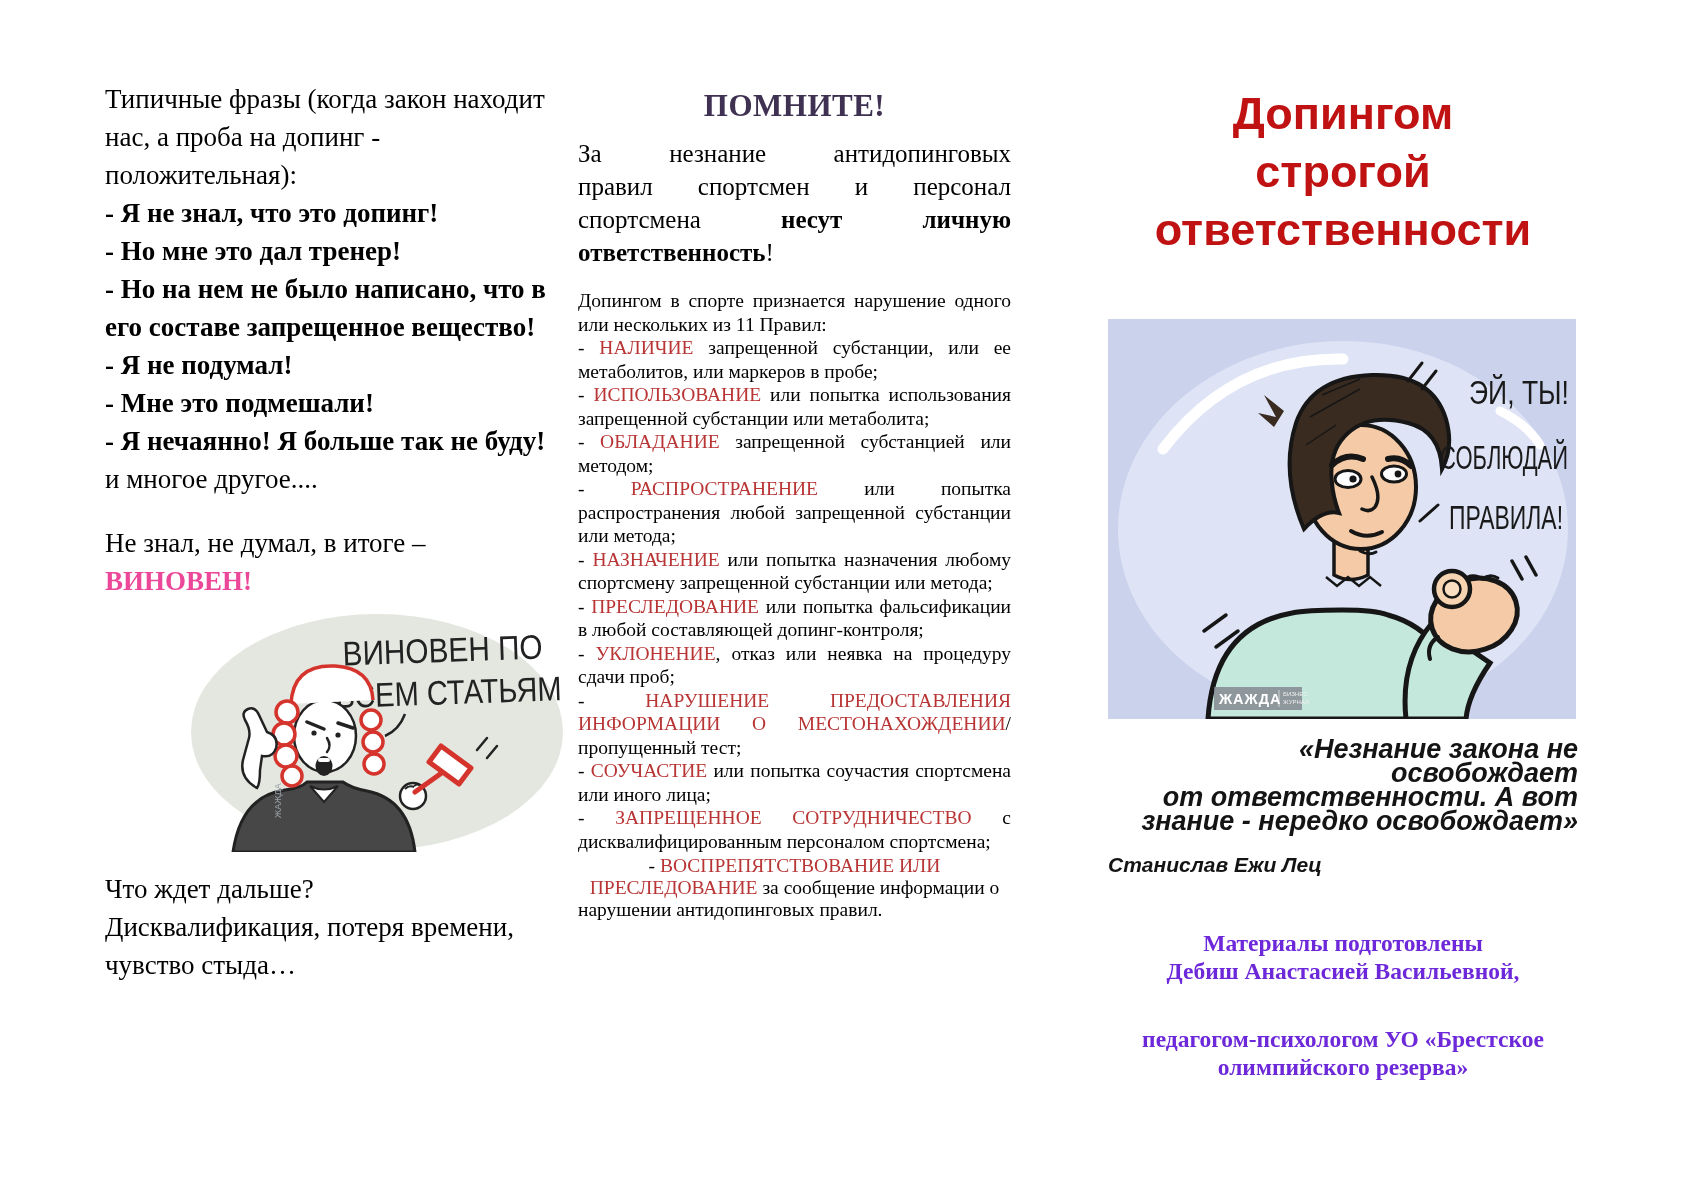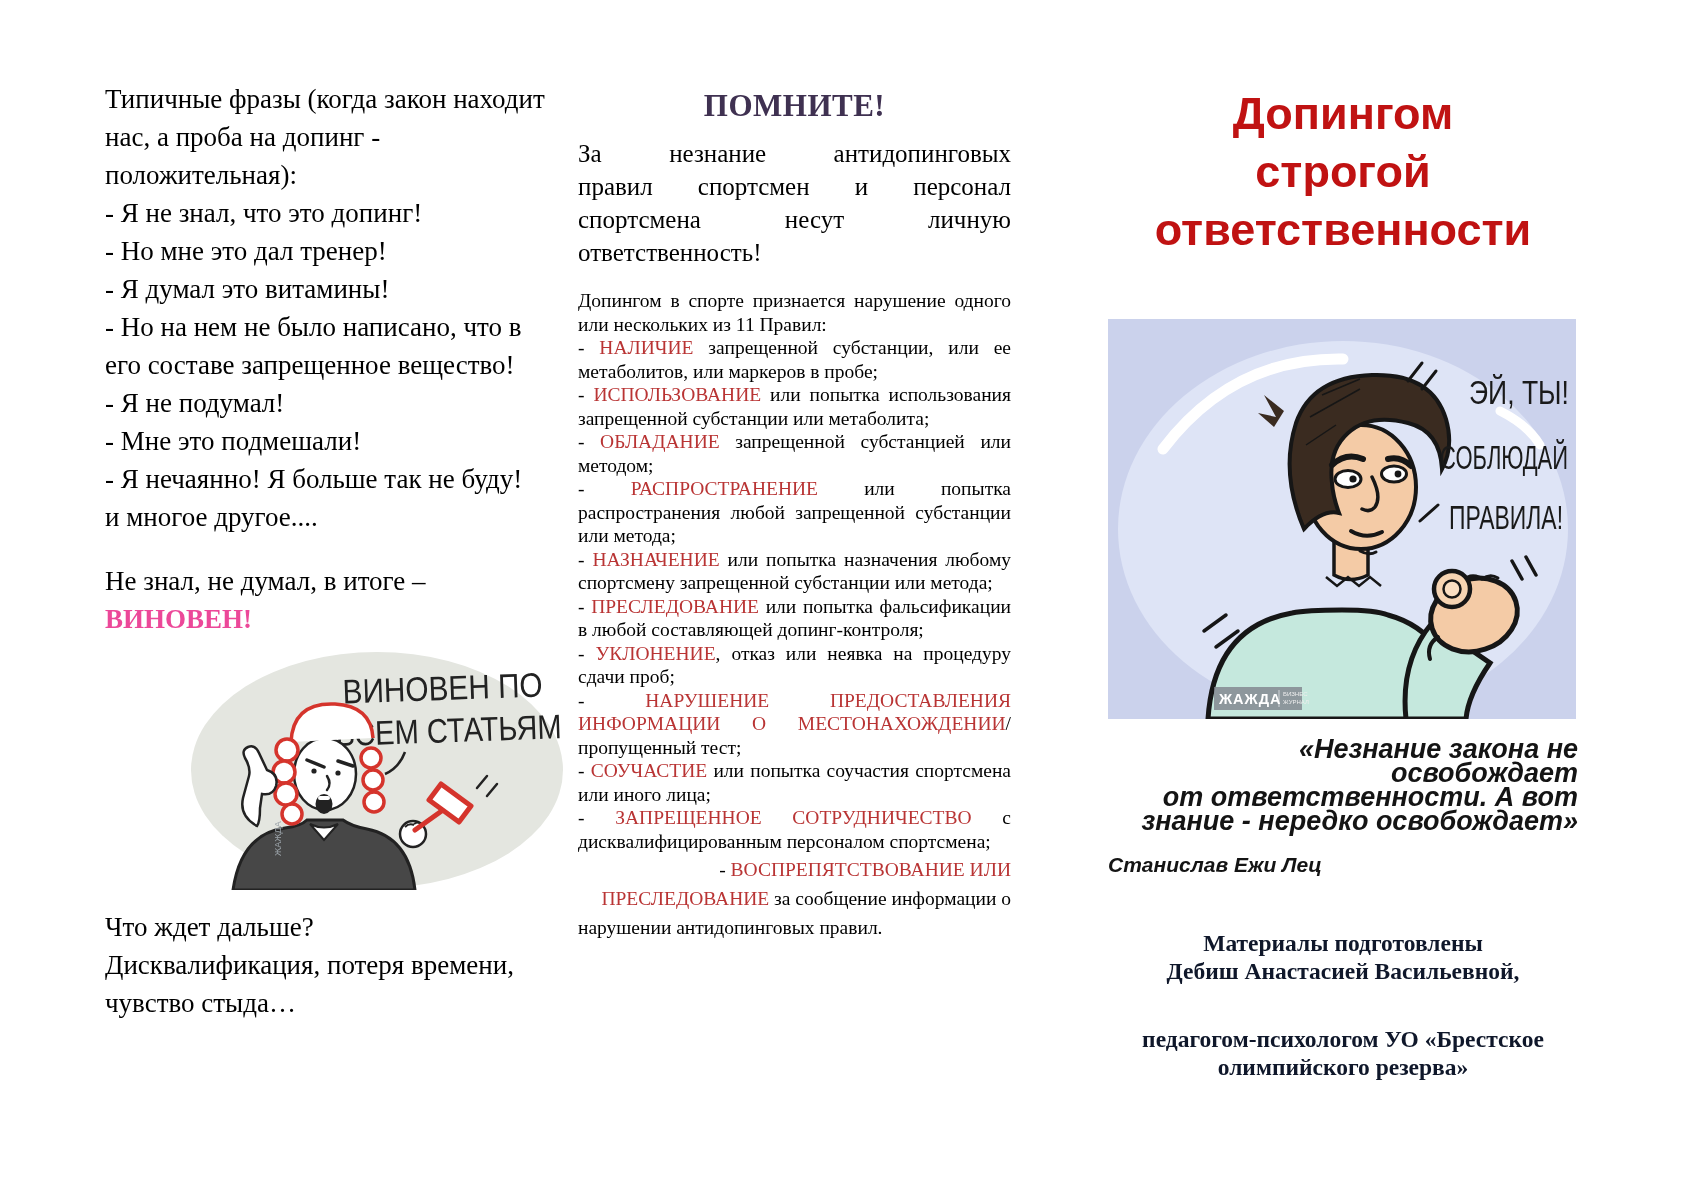--- a/index.html
+++ b/index.html
@@ -8,52 +8,51 @@
     background:#ffffff; overflow:hidden;
     font-family:"Liberation Serif", serif; color:#000;
   }
   .col { position:absolute; }
   #col-left  { left:105px;  top:80px;  width:458px; }
   #col-mid   { left:578px;  top:85px;  width:433px; }
   #col-right { left:1108px; top:85px;  width:470px; }
 
   
   .ltext { font-size:27px; line-height:38px; }
-  .bold { font-weight:normal; }
+  .bold { font-weight:bold; }
   .verdict { margin-top:26px; font-size:27px; line-height:38px; }
   .verdict-word { color:#ec4899; font-weight:bold; }
   .what-next { margin-top:14px; font-size:27px; line-height:38px; }
 
   
   .mid-heading { font-size:31px; line-height:42px; font-weight:bold; color:#3F3151; text-align:center; letter-spacing:0.5px; }
   .mid-lead { margin-top:10px; font-size:25px; line-height:33px; }
   .jline { text-align:justify; text-align-last:justify; }
   .jline.last { text-align-last:left; }
   .mid-list { margin-top:20px; font-size:19.5px; line-height:23.5px; text-align:justify; }
   .mid-list p { margin:0; }
   .term { color:#B93434; }
-  .v-last { text-align:right; text-align-last:left; line-height:29px; margin-top:2px !important; }
+  .v-last { text-align:center; text-align-last:left; line-height:22px; margin-top:2px !important; }
 
   
   .right-title { font-family:"Liberation Sans", sans-serif; font-size:45px; line-height:58px; font-weight:bold; color:#C01212; text-align:center; }
   .man-figure { margin-top:60px; }
   .quote { margin-top:14px; font-family:"Liberation Sans", sans-serif; font-style:italic; font-weight:bold; font-size:27px; line-height:24px; text-align:right; color:#141414; }
   .quote-author { margin-top:20px; font-family:"Liberation Sans", sans-serif; font-style:italic; font-weight:bold; font-size:21px; line-height:24px; color:#141414; }
-  .credits { margin-top:52px; font-size:23.5px; line-height:28px; font-weight:bold; color:#0f172a; text-align:center; }
+  .credits { margin-top:52px; font-size:23.5px; line-height:28px; font-weight:bold; color:#6d28d9; text-align:center; }
   .credits-block2 { margin-top:40px; }
   svg text { user-select:none; }
 </style>
 </head>
 <body>
 
 <div id="col-left" class="col">
   <div class="ltext">Типичные фразы (когда закон находит нас, а проба на допинг - положительная):</div>
   <div class="ltext bold">- Я не знал, что это допинг!</div>
   <div class="ltext bold">- Но мне это дал тренер!</div>
-  <div class="ltext bold">- Я думал это витамины!</div>
   <div class="ltext bold">- Но на нем не было написано, что в его составе запрещенное вещество!</div>
   <div class="ltext bold">- Я не подумал!</div>
   <div class="ltext bold">- Мне это подмешали!</div>
   <div class="ltext bold">- Я нечаянно! Я больше так не буду!</div>
   <div class="ltext">и многое другое....</div>
 
   <div class="verdict">
     <div>Не знал, не думал, в итоге –</div>
     <div class="verdict-word">ВИНОВЕН!</div>
   </div>

